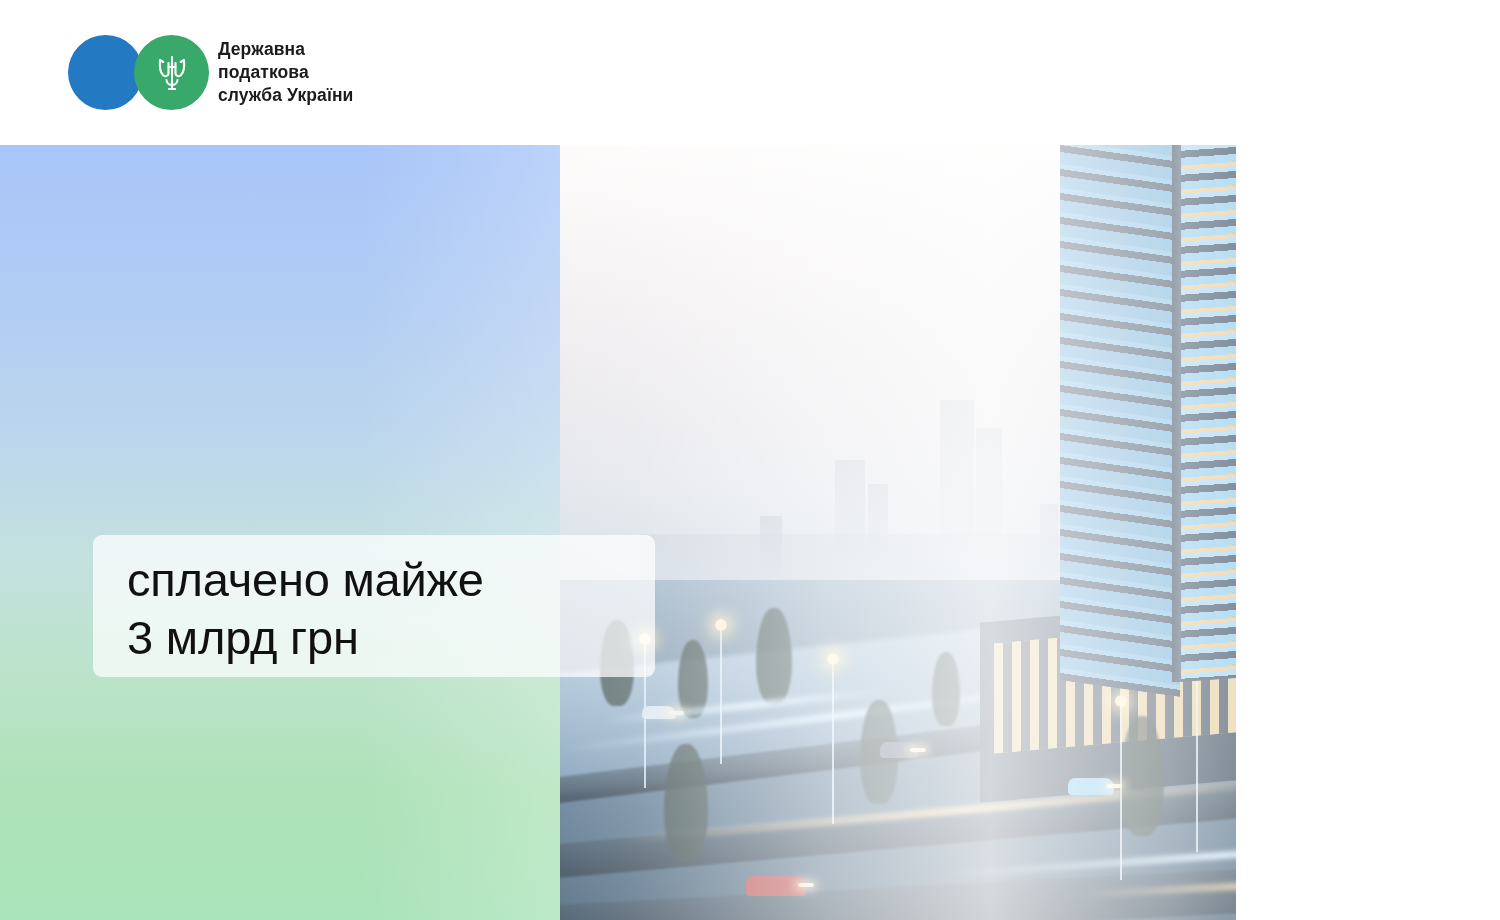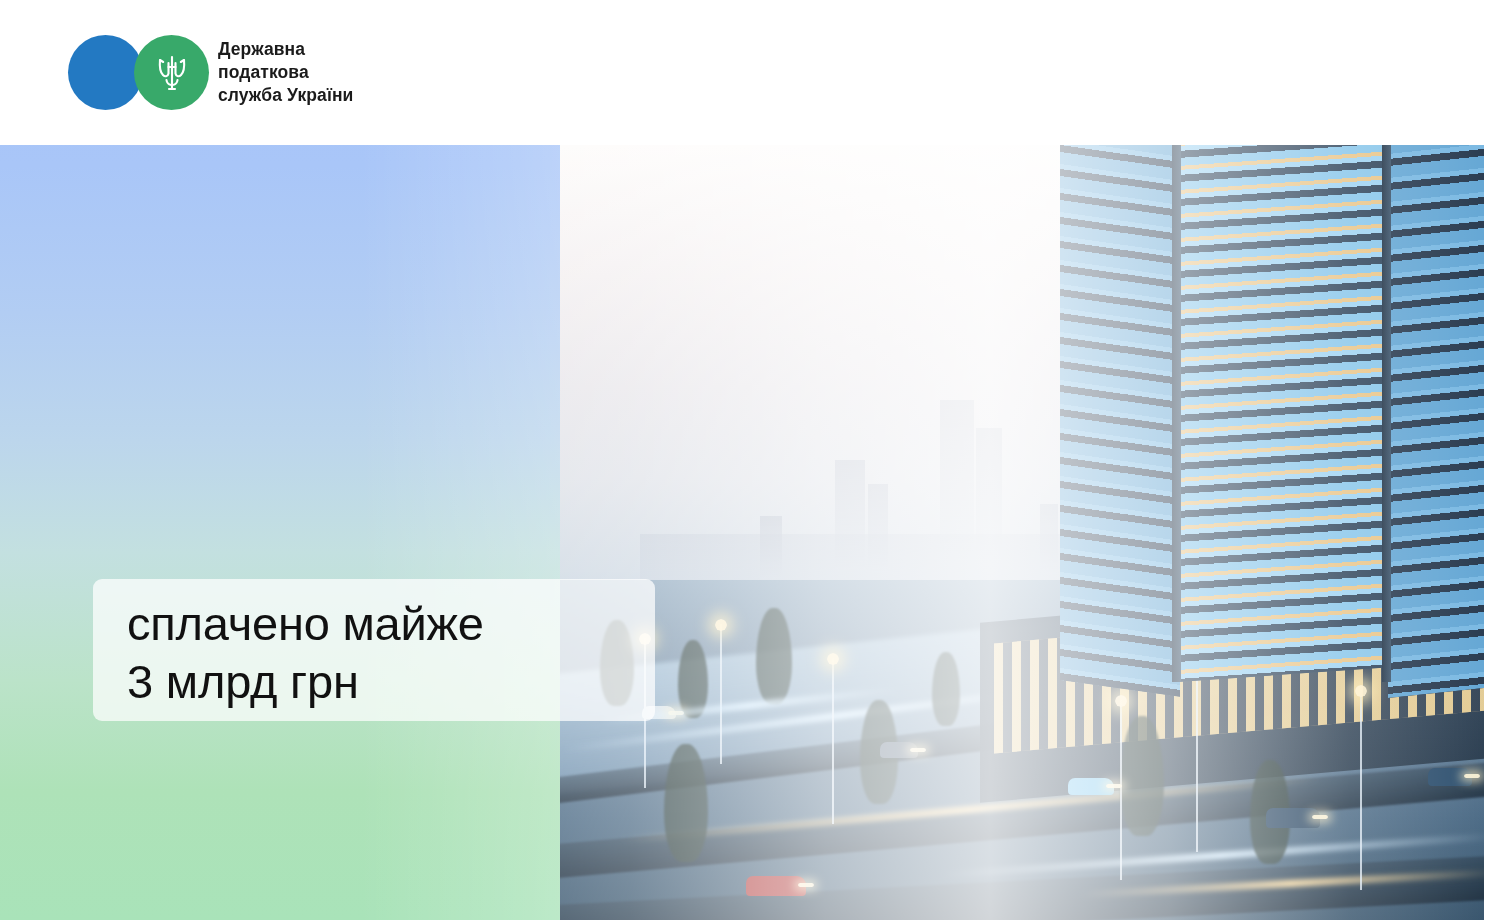--- a/index.html
+++ b/index.html
@@ -7,21 +7,21 @@
     margin: 0;
     padding: 0;
     background: #ffffff;
   }
   body {
     font-family: "Liberation Sans", "DejaVu Sans", sans-serif;
   }
 
   .poster {
     position: relative;
-    width: 1484px;
+    width: 1236px;
     height: 920px;
     overflow: hidden;
     background: #ffffff;
   }
 
   
   .bg-gradient {
     position: absolute;
     left: 0;
     top: 0;
@@ -328,21 +328,20 @@
     position: absolute;
     left: 93px;
     top: 535px;
     width: 562px;
     height: 142px;
     border-radius: 9px;
     background: rgba(255,255,255,0.72);
     z-index: 20;
     box-sizing: border-box;
     padding: 16px 0 0 34px;
-    margin-top: 44px;
   }
   .subtitle-text {
     font-size: 47px;
     font-weight: normal;
     line-height: 1.24;
     color: #111111;
     white-space: pre-line;
     letter-spacing: -0.2px;
   }
 </style>

